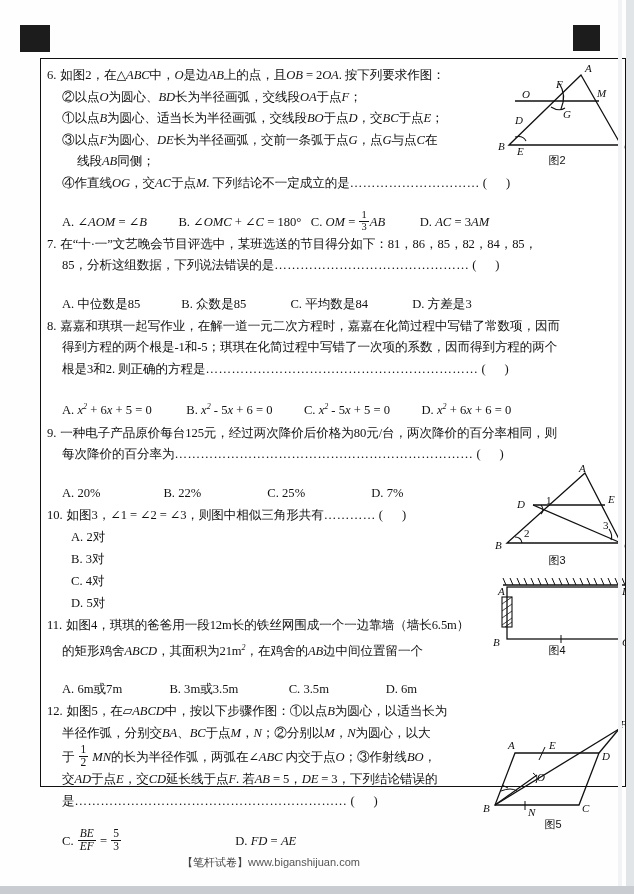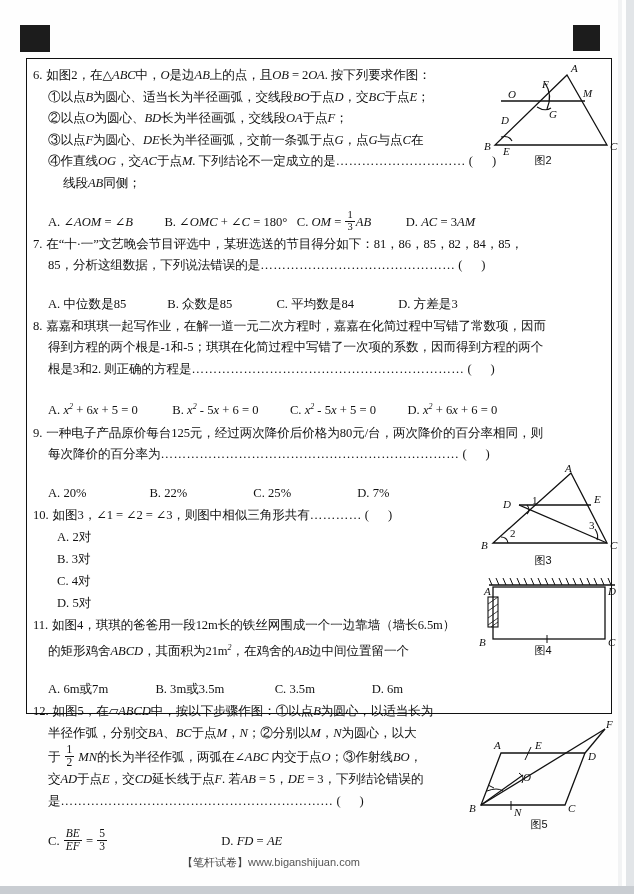--- a/index.html
+++ b/index.html
@@ -28,24 +28,24 @@
   .reg-mark {
     position: absolute;
     background: #1c1c1c;
   }
   #reg-mark-left  { left: 20px;  top: 25px; width: 30px; height: 27px; }
   #reg-mark-right { left: 573px; top: 25px; width: 27px; height: 26px; }
 
   
   #question-frame {
     position: absolute;
-    left: 26px;
+    left: 40px;
     top: 58px;
     width: 586px;
-    height: 656px;
+    height: 729px;
     border: 1.6px solid #111;
     box-sizing: border-box;
     background: #ffffff;
   }
 
   #questions {
     position: absolute;
     left: 0; top: 0;
     width: 586px;
     padding: 6px 8px 0 6px;
@@ -189,25 +189,25 @@
 
   <div class="reg-mark" id="reg-mark-left"></div>
   <div class="reg-mark" id="reg-mark-right"></div>
 
   <div id="question-frame">
 
     <div id="questions">
 
       <div class="q">
         <span class="q-line"><span class="num">6.</span> 如图2，在△<i>ABC</i>中，<i>O</i>是边<i>AB</i>上的点，且<i>OB</i> = 2<i>OA</i>. 按下列要求作图：</span>
+        <span class="q-line indent1">②以点<i>O</i>为圆心、<i>BD</i>长为半径画弧，交线段<i>OA</i>于点<i>F</i>；</span>
         <span class="q-line indent1">①以点<i>B</i>为圆心、适当长为半径画弧，交线段<i>BO</i>于点<i>D</i>，交<i>BC</i>于点<i>E</i>；</span>
-        <span class="q-line indent1">②以点<i>O</i>为圆心、<i>BD</i>长为半径画弧，交线段<i>OA</i>于点<i>F</i>；</span>
         <span class="q-line indent1">③以点<i>F</i>为圆心、<i>DE</i>长为半径画弧，交前一条弧于点<i>G</i>，点<i>G</i>与点<i>C</i>在</span>
+        <span class="q-line indent2">线段<i>AB</i>同侧；</span>
         <span class="q-line indent1">④作直线<i>OG</i>，交<i>AC</i>于点<i>M</i>. 下列结论不一定成立的是<span class="dots">…………………………</span> <span class="paren">(&nbsp;&nbsp;&nbsp;&nbsp;&nbsp;&nbsp;)</span></span>
-        <span class="q-line indent2">线段<i>AB</i>同侧；</span>
         <span class="opts">
           <span class="opt">A. ∠<i>AOM</i> = ∠<i>B</i></span>
           &nbsp;&nbsp;&nbsp;&nbsp;&nbsp;&nbsp;&nbsp;&nbsp;
           <span class="opt">B. ∠<i>OMC</i> + ∠<i>C</i> = 180°</span>
           &nbsp;
           <span class="opt">C. <i>OM</i> = <span class="frac"><span class="num-t">1</span><span class="den-b">3</span></span><i>AB</i></span>
           &nbsp;&nbsp;&nbsp;&nbsp;&nbsp;&nbsp;&nbsp;&nbsp;&nbsp;
           <span class="opt">D. <i>AC</i> = 3<i>AM</i></span>
         </span>
       </div>

